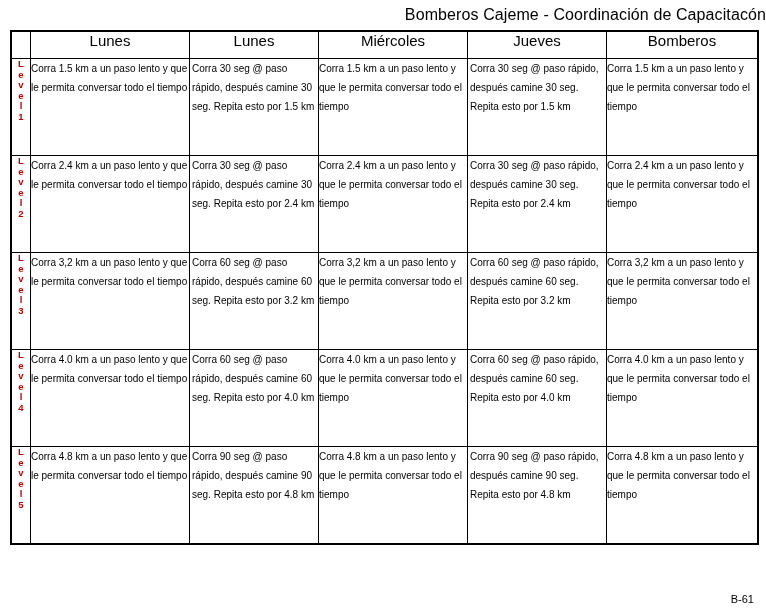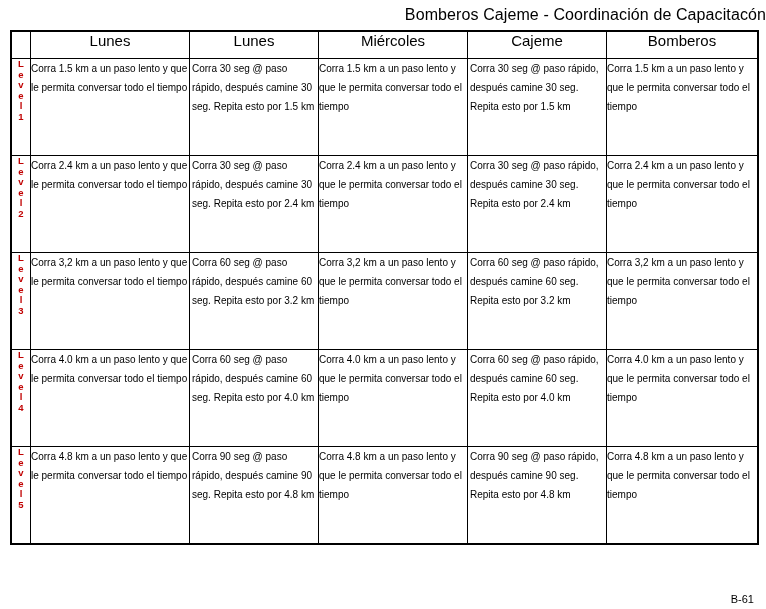--- a/index.html
+++ b/index.html
@@ -110,21 +110,21 @@
   <div class="doc-title">Bomberos Cajeme - Coordinación de Capacitacón</div>
 
   <div class="table-wrap">
     <table class="schedule">
       <thead>
         <tr>
           <th class="level-corner"></th>
           <th class="day-head col-lunes">Lunes</th>
           <th class="day-head col-martes">Lunes</th>
           <th class="day-head col-miercoles">Miércoles</th>
-          <th class="day-head col-jueves">Cajeme</th>
+          <th class="day-head col-jueves">Jueves</th>
           <th class="day-head col-viernes">Bomberos</th>
         </tr>
       </thead>
       <tbody>
 
         <tr class="body-row">
           <td class="level-cell">
             <div class="level-letters">L</div>
             <div class="level-letters">e</div>
             <div class="level-letters">v</div>

